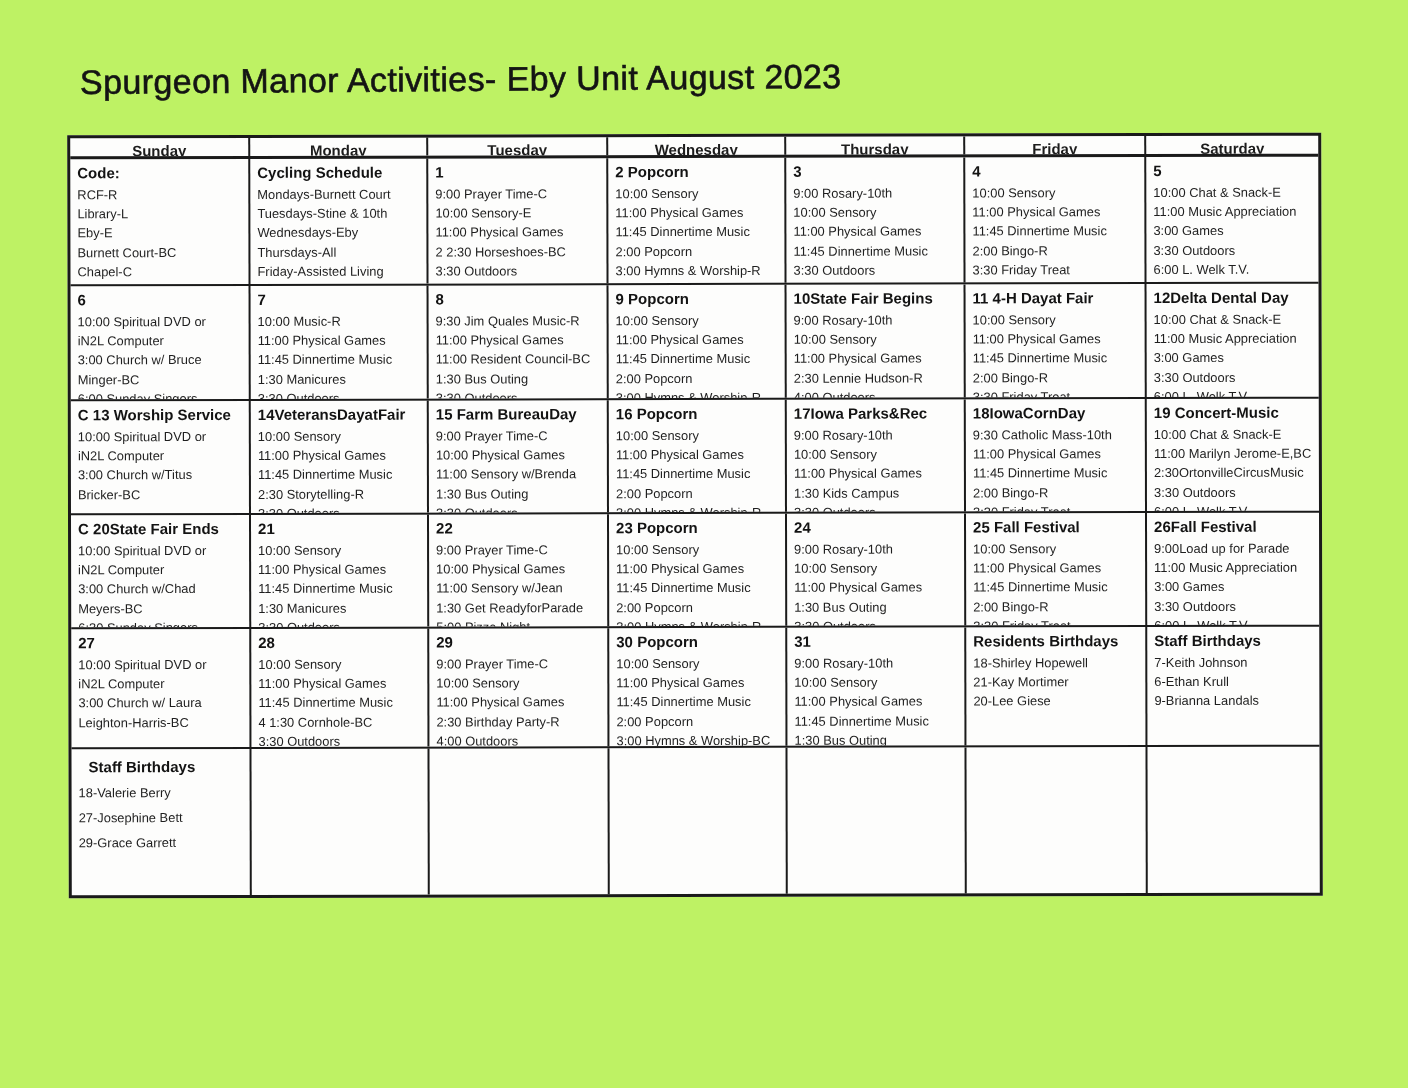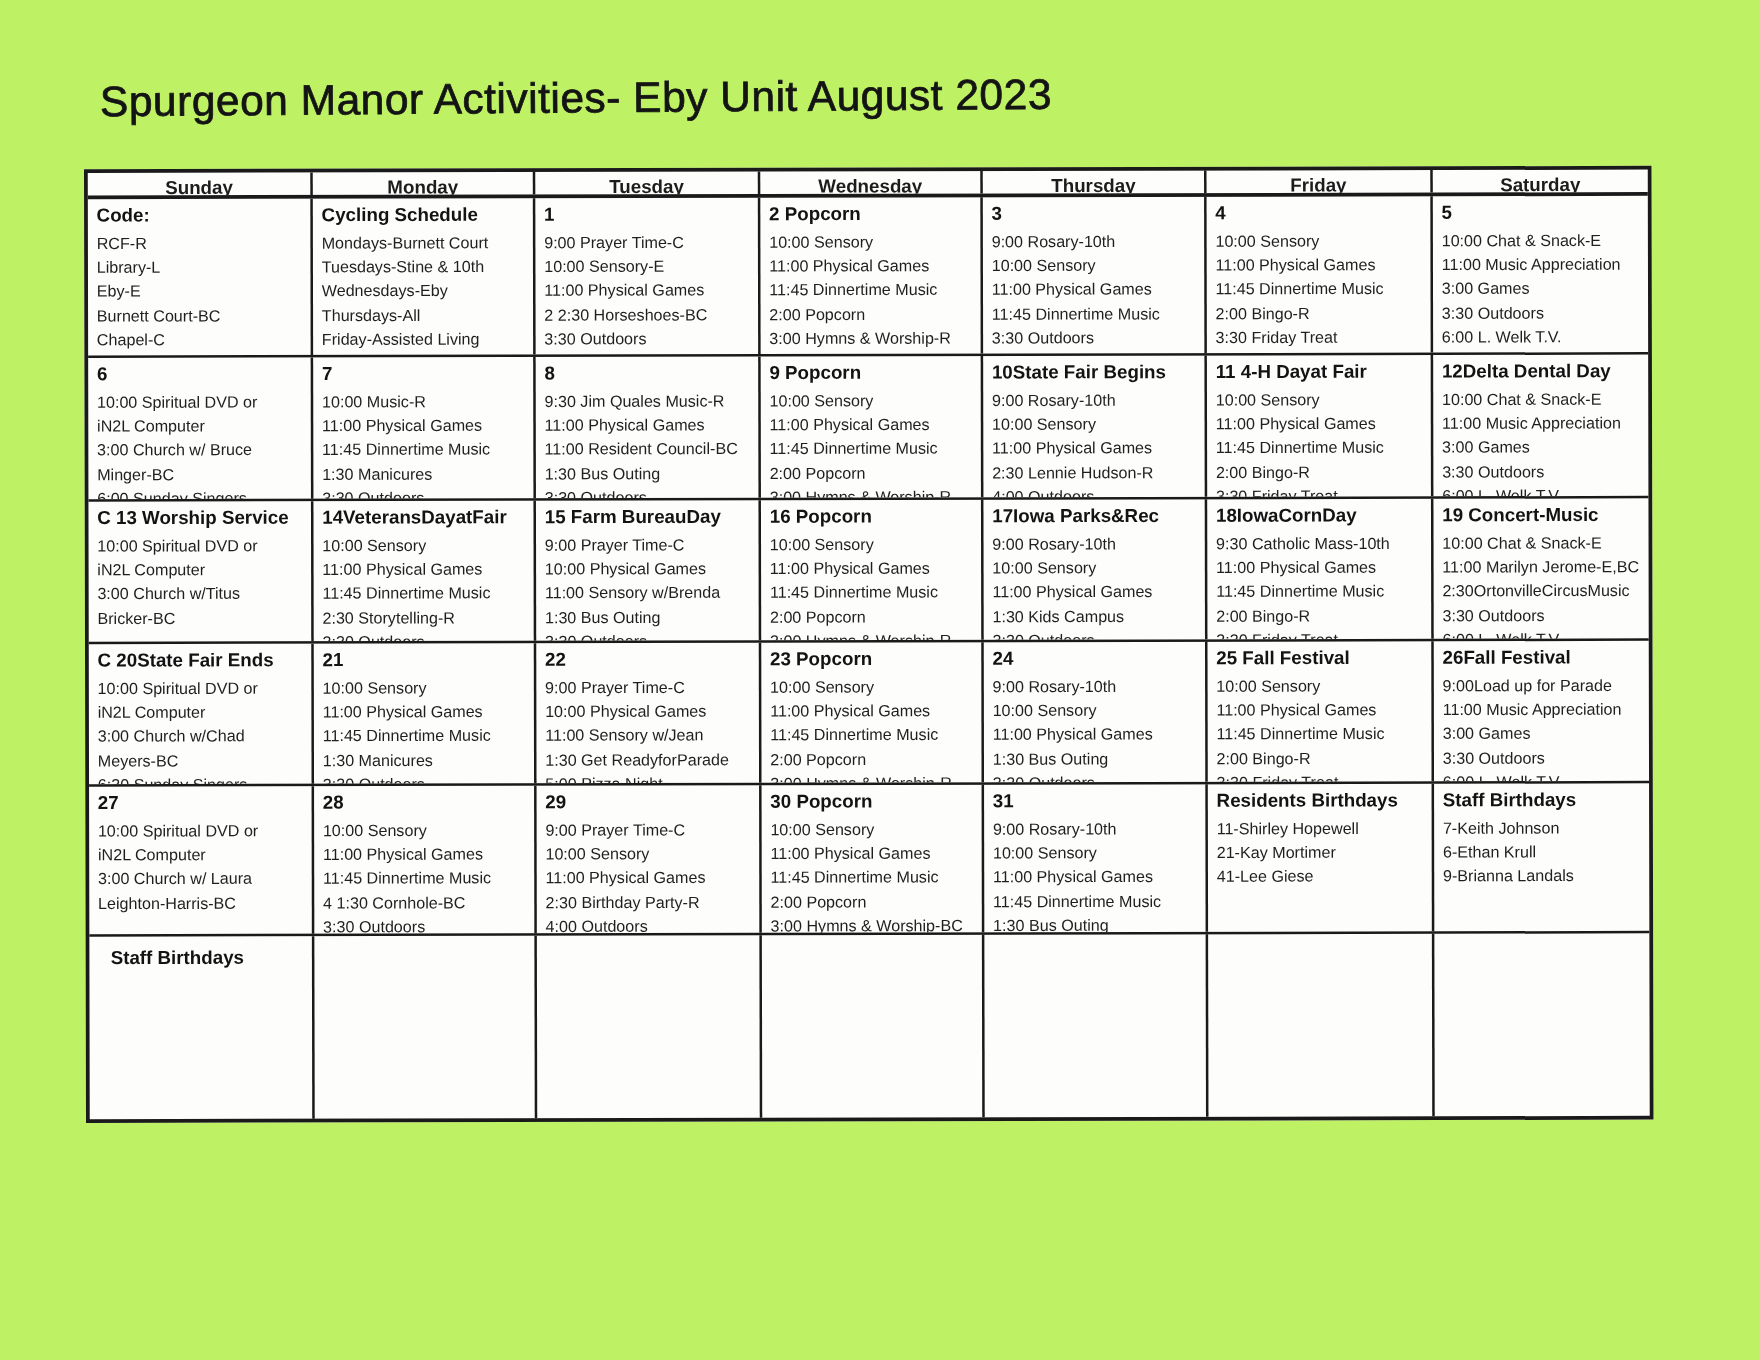--- a/index.html
+++ b/index.html
@@ -407,37 +407,42 @@
               <div class="line">9:00 Rosary-10th</div>
               <div class="line">10:00 Sensory</div>
               <div class="line">11:00 Physical Games</div>
               <div class="line">11:45 Dinnertime Music</div>
               <div class="line">1:30 Bus Outing</div>
             </div>
           </div>
           <div class="cell">
             <div class="cell-header">Residents Birthdays</div>
             <div class="cell-lines">
-              <div class="line">11-Shirley Hopewell</div>
+              <div class="line">18-Shirley Hopewell</div>
               <div class="line">21-Kay Mortimer</div>
-              <div class="line">41-Lee Giese</div>
+              <div class="line">20-Lee Giese</div>
             </div>
           </div>
           <div class="cell">
             <div class="cell-header">Staff Birthdays</div>
             <div class="cell-lines">
               <div class="line">7-Keith Johnson</div>
               <div class="line">6-Ethan Krull</div>
               <div class="line">9-Brianna Landals</div>
             </div>
           </div>
         </div>
         <div class="cal-row week-row" style="height: 146px;">
           <div class="cell">
             <div class="cell-header">Staff Birthdays</div>
+            <div class="cell-lines">
+              <div class="line">18-Valerie Berry</div>
+              <div class="line">27-Josephine Bett</div>
+              <div class="line">29-Grace Garrett</div>
+            </div>
           </div>
           <div class="cell">
             <div class="cell-header"></div>
             <div class="cell-lines"></div>
           </div>
           <div class="cell">
             <div class="cell-header"></div>
             <div class="cell-lines"></div>
           </div>
           <div class="cell">

